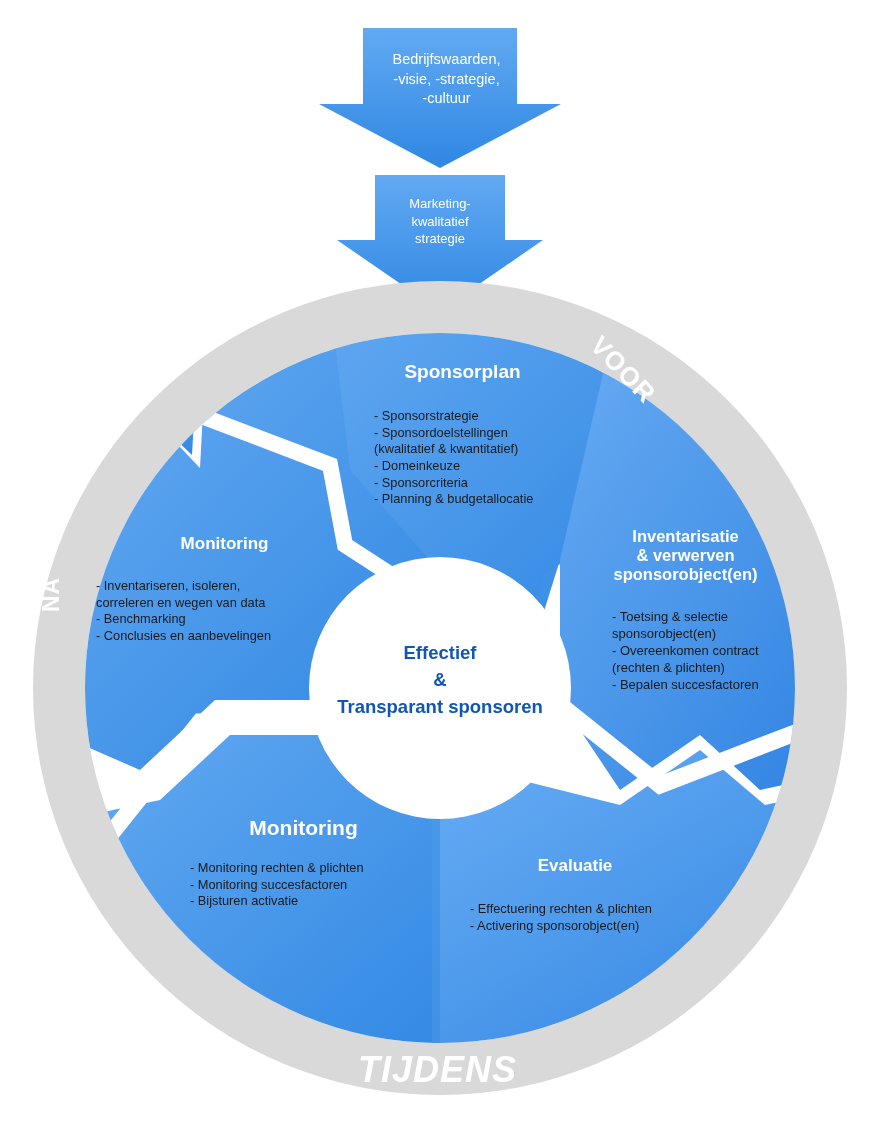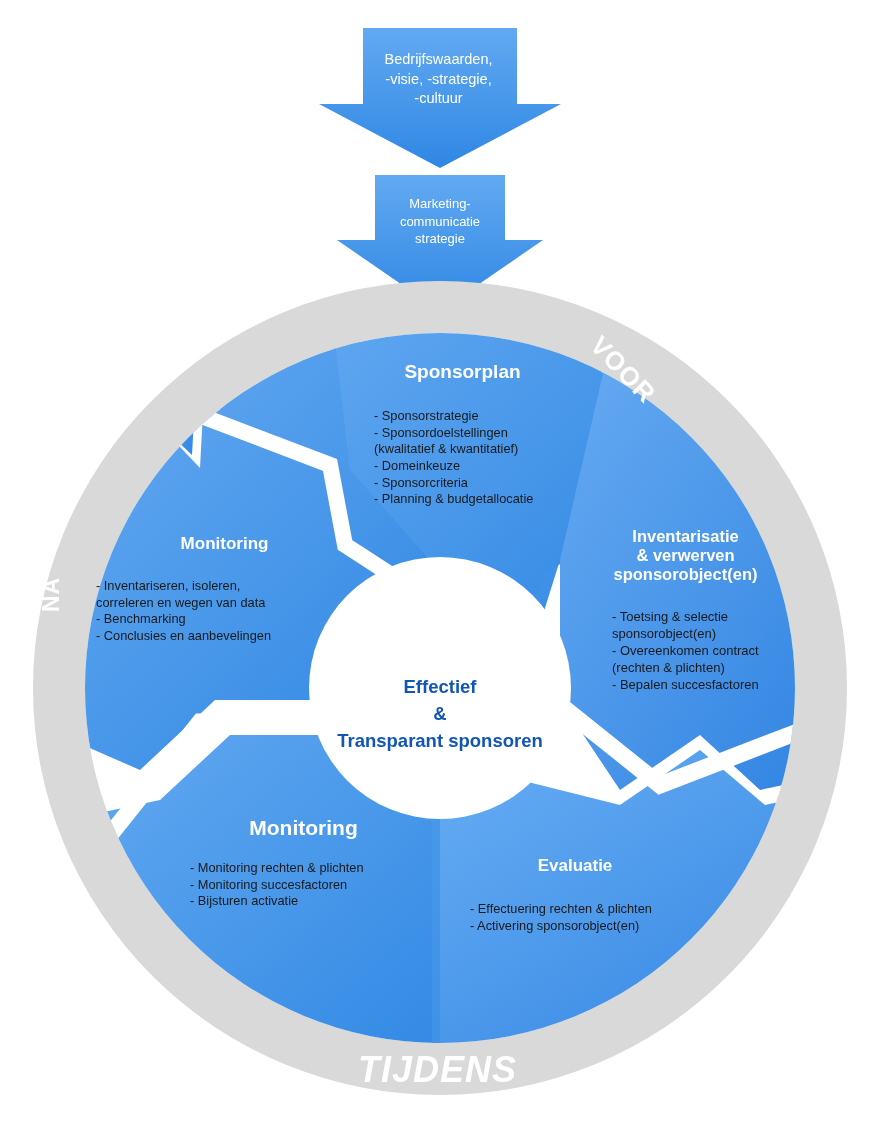--- a/index.html
+++ b/index.html
@@ -25,21 +25,21 @@
   .arrow-text{
     position:absolute;color:#ffffff;text-align:center;
     font-size:14.5px;line-height:1.35;
   }
   .arrow-text.small{font-size:13px;}
 
   
   #hub-text{
     position:absolute;left:295px;top:640px;width:290px;
     text-align:center;color:#1156b5;font-weight:bold;
-    font-size:18.5px;line-height:1.45;margin-top:34px;
+    font-size:18.5px;line-height:1.45;
   }
 
   
   .phase{
     position:absolute;color:#ffffff;font-weight:bold;letter-spacing:1px;
   }
   #phase-voor{
     left:606px;top:330px;font-size:26px;
     transform:rotate(46deg);transform-origin:left top;
   }
@@ -60,21 +60,21 @@
 
   #activatie-title{left:470px;top:856px;width:210px;font-size:17px;}
   #activatie-list {left:470px;top:889px;width:240px;font-size:12.8px;}
 
   #evaluatie-title{left:112px;top:534px;width:225px;font-size:17px;}
   #evaluatie-list {left:96px;top:566px;width:235px;font-size:12.8px;}
 
   #monitoring-title{left:196px;top:816px;width:215px;font-size:21px;}
   #monitoring-list {left:190px;top:848px;width:230px;font-size:12.8px;}
 
-  #arrow1-text{left:356px;top:50px;width:165px;}
+  #arrow1-text{left:364px;top:50px;width:165px;}
   #arrow2-text{left:370px;top:195px;width:140px;}
 </style>
 </head>
 <body>
 
 <div id="stage">
 
   <svg id="diagram" viewBox="0 0 880 1123">
     <defs>
       <linearGradient id="gArrow" x1="0" y1="0" x2="0" y2="1">
@@ -170,21 +170,21 @@
     <g>
       <circle cx="440" cy="688" r="131" fill="#ffffff"></circle>
     </g>
   </svg>
 
   <div class="arrow-text" id="arrow1-text" style="white-space: pre-line;">Bedrijfswaarden,
 -visie, -strategie,
 -cultuur</div>
 
   <div class="arrow-text small" id="arrow2-text" style="white-space: pre-line;">Marketing-
-communicatie
+kwalitatief
 strategie</div>
 
   <div class="phase" id="phase-voor">VOOR</div>
   <div class="phase" id="phase-na">NA</div>
   <div class="phase" id="phase-tijdens">TIJDENS</div>
 
   <div class="txt sec-title" id="sponsorplan-title" style="white-space: pre-line;">Sponsorplan</div>
   <div class="txt sec-list" id="sponsorplan-list">- Sponsorstrategie
 - Sponsordoelstellingen
   (kwalitatief &amp; kwantitatief)

